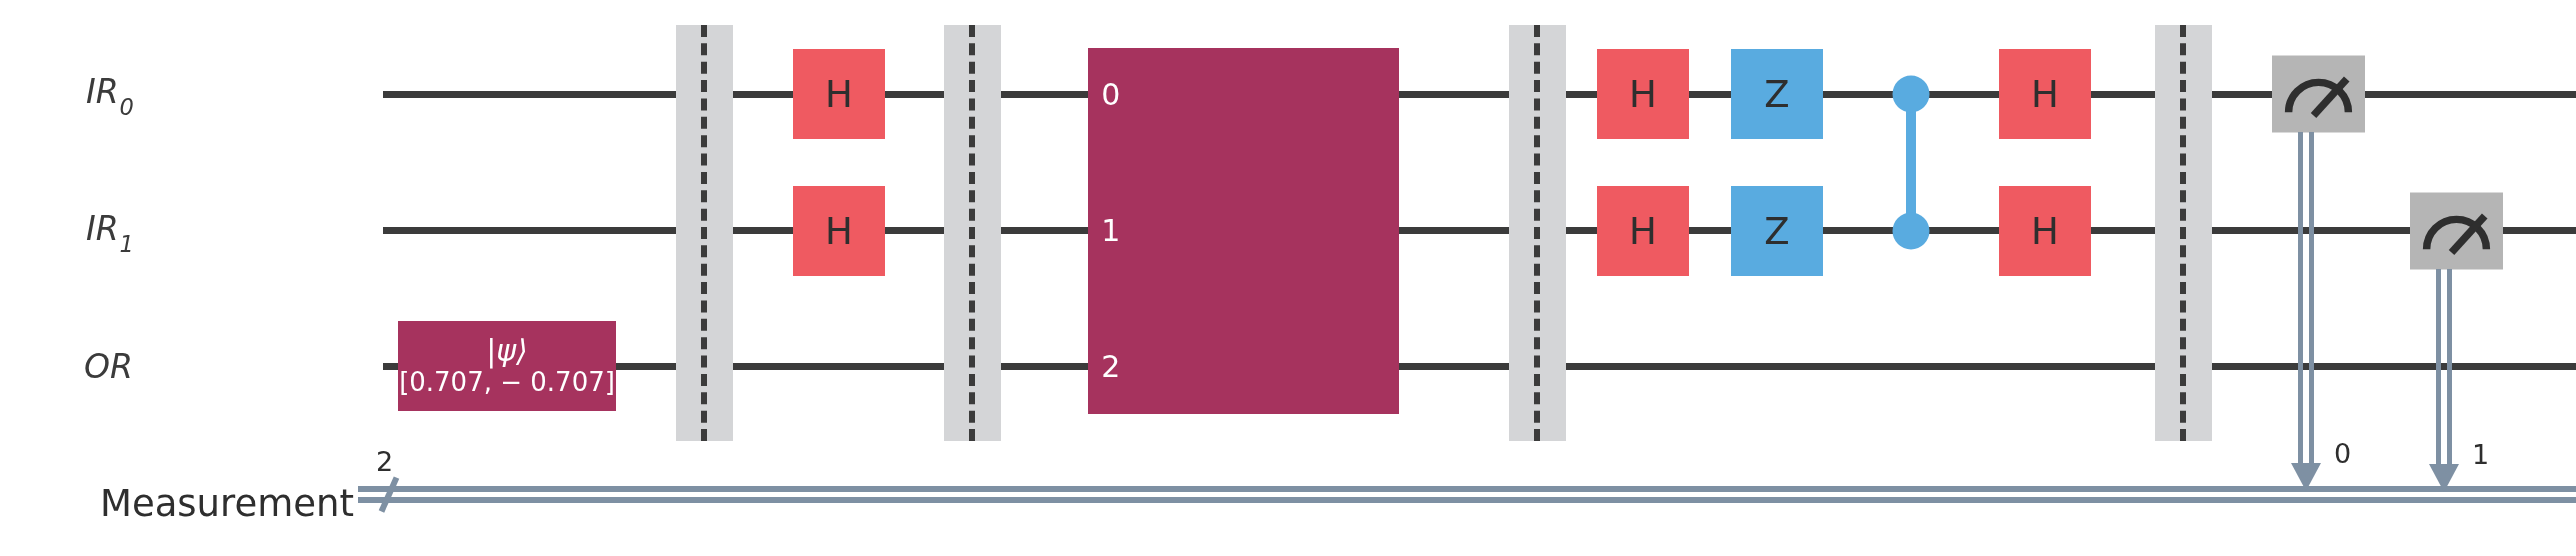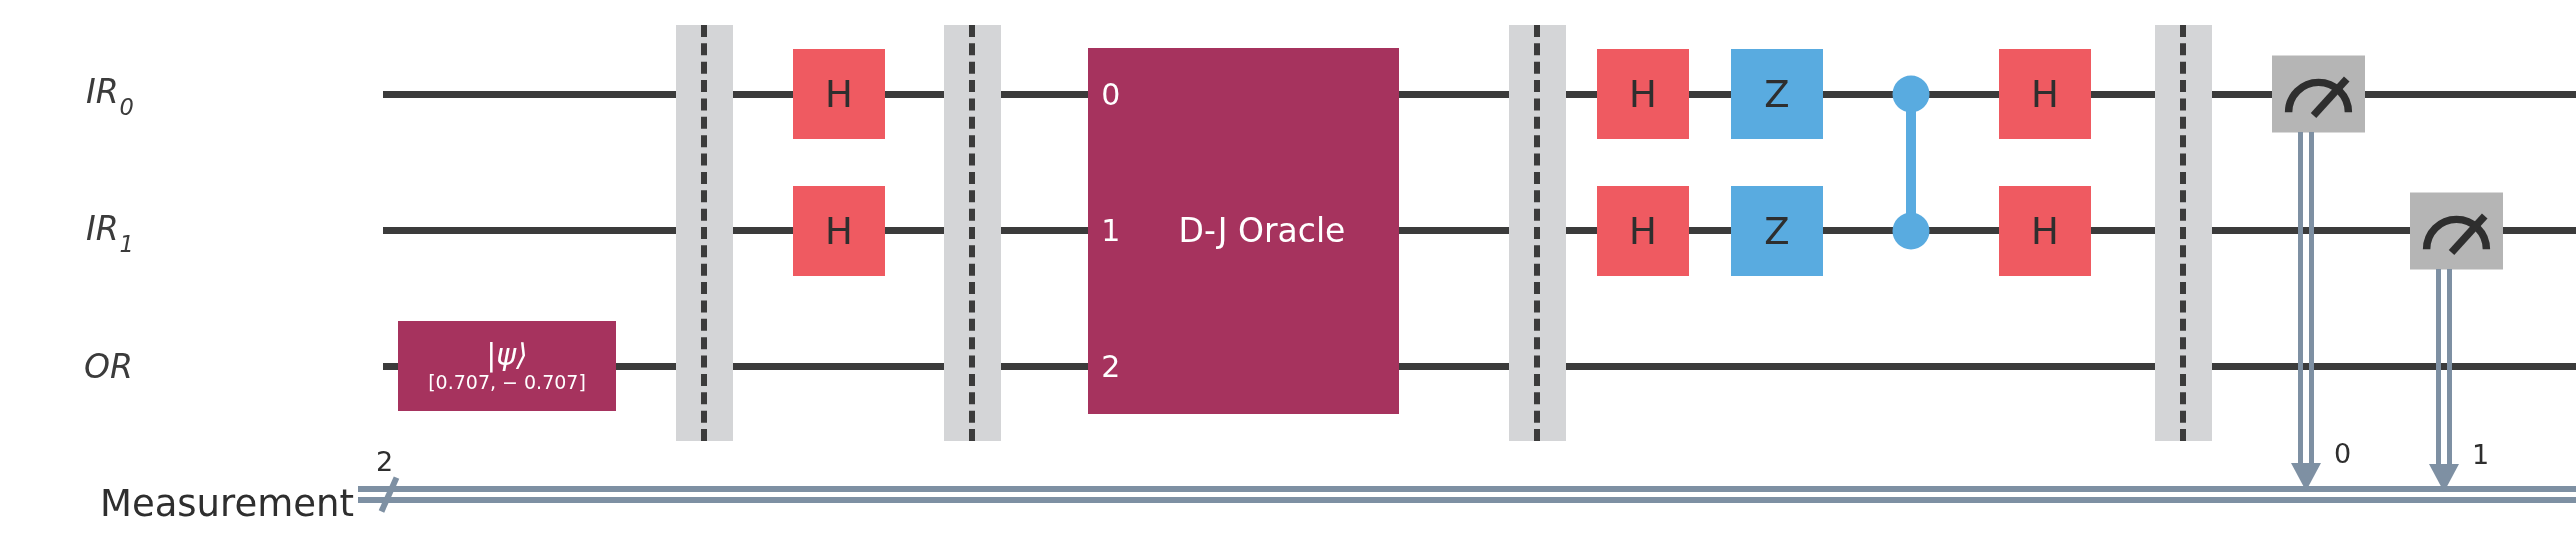--- a/index.html
+++ b/index.html
@@ -109,21 +109,21 @@
     background: #a6335e;
     display: flex;
     flex-direction: column;
     align-items: center;
     justify-content: center;
     transform: translateY(-50%);
     color: #ffffff;
     line-height: 1.05;
   }
   .init-gate .ket { font-size: 30px; font-style: italic; }
-  .init-gate .params { font-size: 19px; margin-top: 2.5px; }
+  .init-gate .params { font-size: 26px; margin-top: 2.5px; }
 
   
   .oracle {
     position: absolute;
     background: #a6335e;
     color: #ffffff;
   }
   .oracle .oracle-name {
     position: absolute;
     left: 0; right: 0;
@@ -236,21 +236,20 @@
   <div class="gate h" style="left:793px; top:231px; width:92px; height:90px;">H</div>
 
   <div class="barrier" style="left:944px; top:25px; width:57px; height:416px;">
     <div class="dash"></div>
   </div>
 
   <div class="oracle" style="left:1088px; top:48px; width:311px; height:366px;">
     <div class="port-index" style="top:46px;">0</div>
     <div class="port-index" style="top:182px;">1</div>
     <div class="port-index" style="top:318px;">2</div>
-    <div class="oracle-name" style="top:182px; padding-left:37px;">D-J  Oracle</div>
   </div>
 
   <div class="barrier" style="left:1509px; top:25px; width:57px; height:416px;">
     <div class="dash"></div>
   </div>
 
   <div class="gate h" style="left:1597px; top:94px; width:92px; height:90px;">H</div>
   <div class="gate h" style="left:1597px; top:231px; width:92px; height:90px;">H</div>
 
   <div class="gate z" style="left:1731px; top:94px; width:92px; height:90px;">Z</div>

